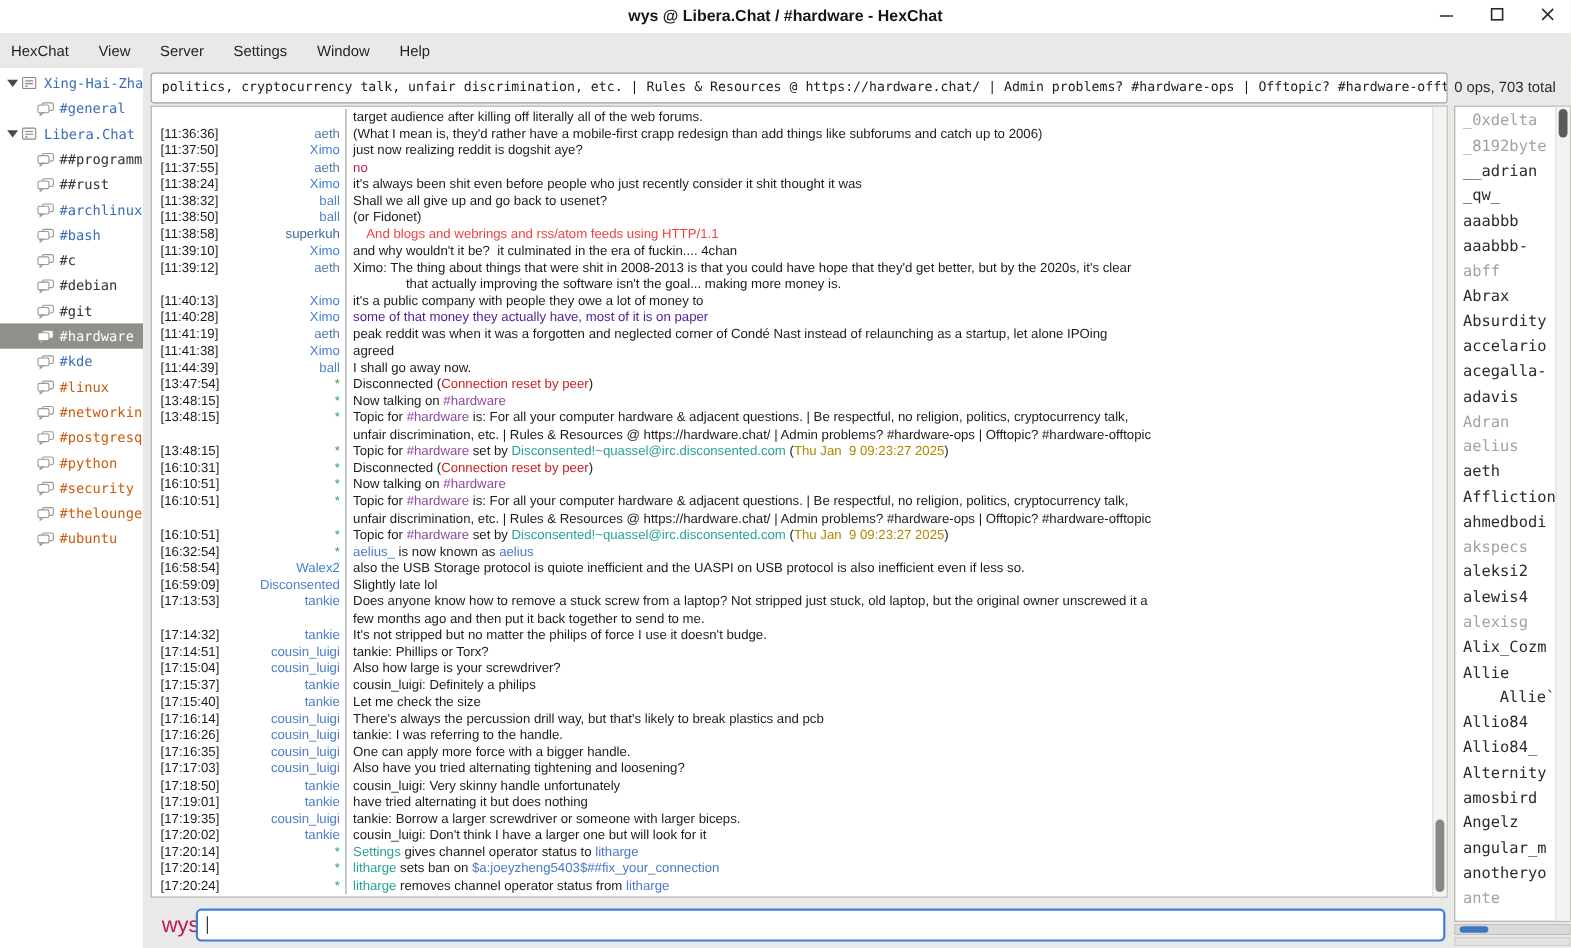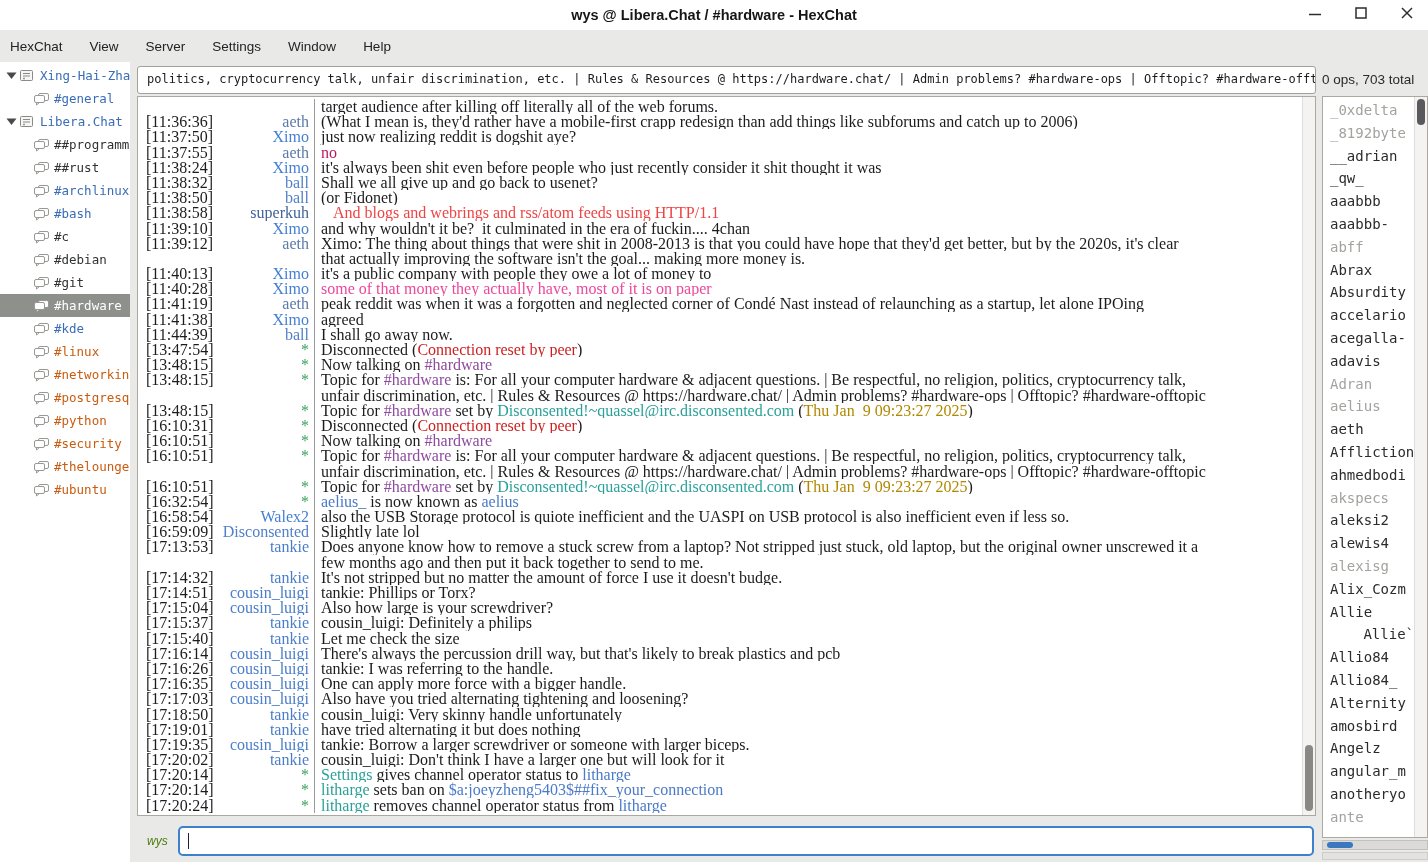--- a/index.html
+++ b/index.html
@@ -20,41 +20,41 @@
   .trow.channel { padding-left:33px; }
   .trow.selected { background:#8e908c; }
   .exp { width:16px; flex:none; display:flex; justify-content:center; align-items:center; }
   .sicon,.cicon { flex:none; margin-right:4px; display:flex; align-items:center; }
 
   .topicbar { position:absolute; left:137px; top:66px; width:1179px; height:28px; background:#ffffff; border:1px solid #a3a09a; border-radius:3px; font-family:"DejaVu Sans Mono", monospace; font-size:12px; line-height:25px; padding:0 9px; white-space:pre; overflow:hidden; color:#1c1c1c; }
 
   .ops { position:absolute; left:1322px; top:66px; width:106px; height:28px; line-height:28px; font-size:13.5px; color:#2a2a2a; white-space:nowrap; overflow:hidden; }
 
   .chatbox { position:absolute; left:137px; top:96px; width:1179px; height:720px; background:#ffffff; border:1px solid #aba8a2; }
-  .chatlines { position:absolute; left:0; top:2px; right:13px; bottom:0; overflow:hidden; font-family:Liberation Serif, serif; font-size:16px; padding-left:8px; }
+  .chatlines { position:absolute; left:0; top:2px; right:13px; bottom:0; overflow:hidden; font-family:Liberation Sans, sans-serif; font-size:12px; padding-left:8px; }
   .crow { display:flex; height:15.2px; line-height:15.2px; white-space:pre; }
   .cts { width:73px; flex:none; color:#1c1c1c; }
   .cnick { width:95px; flex:none; text-align:right; padding-right:5px; overflow:hidden; }
   .csep { flex:none; width:0; border-left:1px solid #9b9b9b; }
   .cmsg { flex:1 1 auto; padding-left:6px; overflow:hidden; }
 
   .vscroll { position:absolute; right:0; top:0; width:13px; height:100%; background:#f4f3f2; border-left:1px solid #dfdedd; }
   .vthumb { position:absolute; left:2px; width:8px; border-radius:4px; background:#8a8884; }
   .chat-vthumb { top:648px; height:66px; }
   .ul-vthumb { top:2px; height:26px; background:#5a5a5e; }
 
   .userlist { position:absolute; left:1322px; top:96px; width:106px; height:742px; background:#ffffff; border:1px solid #aba8a2; font-family:"DejaVu Sans Mono", monospace; font-size:14px; }
   .ulrows { position:absolute; left:0; top:2px; right:13px; bottom:0; overflow:hidden; padding-left:7px; }
   .urow { height:22.8px; line-height:22.8px; white-space:pre; overflow:hidden; }
 
   .hbar1 { position:absolute; left:1322px; top:840px; width:106px; height:10px; background:#dbdad8; border:1px solid #c2c1be; }
   .hthumb { position:absolute; left:4px; top:1px; width:26px; height:6px; background:#3c78c0; border-radius:3px; }
   .hbar2 { position:absolute; left:1322px; top:852px; width:106px; height:8px; background:#e3e2e0; border:1px solid #ccccc9; }
 
-  .nicklabel { position:absolute; left:147px; top:830px; height:22px; line-height:22px; font-size:12px; color:#4d7c0f;font-style:italic; }
+  .nicklabel { position:absolute; left:147px; top:830px; height:22px; line-height:22px; font-size:20px; color:#be185d; }
   .inputbox { position:absolute; left:178px; top:826px; width:1136px; height:30px; background:#ffffff; border:2px solid #3d80cc; border-radius:5px; }
   .caret { position:absolute; left:8px; top:5px; width:1px; height:16px; background:#222222; }
 </style>
 </head>
 <body>
 
 <div class="titlebar">
   <div class="title">wys @ Libera.Chat / #hardware - HexChat</div>
   <div class="winctl ctl-min">
     <span><svg width="14" height="14">
@@ -196,42 +196,42 @@
       <div class="crow"><span class="cts"></span><span class="cnick"></span><span class="csep"></span><span class="cmsg"><span style="color: rgb(28, 28, 28);">target audience after killing off literally all of the web forums.</span></span></div>
       <div class="crow"><span class="cts">[11:36:36]</span><span class="cnick" style="color: rgb(91, 121, 169);">aeth</span><span class="csep"></span><span class="cmsg"><span style="color: rgb(28, 28, 28);">(What I mean is, they'd rather have a mobile-first crapp redesign than add things like subforums and catch up to 2006)</span></span></div>
       <div class="crow"><span class="cts">[11:37:50]</span><span class="cnick" style="color: rgb(67, 127, 212);">Ximo</span><span class="csep"></span><span class="cmsg"><span style="color: rgb(28, 28, 28);">just now realizing reddit is dogshit aye?</span></span></div>
       <div class="crow"><span class="cts">[11:37:55]</span><span class="cnick" style="color: rgb(91, 121, 169);">aeth</span><span class="csep"></span><span class="cmsg"><span style="color: #be185d; margin-top: 20px;">no</span></span></div>
       <div class="crow"><span class="cts">[11:38:24]</span><span class="cnick" style="color: rgb(67, 127, 212);">Ximo</span><span class="csep"></span><span class="cmsg"><span style="color: rgb(28, 28, 28);">it's always been shit even before people who just recently consider it shit thought it was</span></span></div>
       <div class="crow"><span class="cts">[11:38:32]</span><span class="cnick" style="color: rgb(81, 128, 201);">ball</span><span class="csep"></span><span class="cmsg"><span style="color: rgb(28, 28, 28);">Shall we all give up and go back to usenet?</span></span></div>
       <div class="crow"><span class="cts">[11:38:50]</span><span class="cnick" style="color: rgb(81, 128, 201);">ball</span><span class="csep"></span><span class="cmsg"><span style="color: rgb(28, 28, 28);">(or Fidonet)</span></span></div>
       <div class="crow"><span class="cts">[11:38:58]</span><span class="cnick" style="color: rgb(65, 99, 154);">superkuh</span><span class="csep"></span><span class="cmsg"><span style="color: #ef4444; margin-left: 12px;">And blogs and webrings and rss/atom feeds using HTTP/1.1</span></span></div>
       <div class="crow"><span class="cts">[11:39:10]</span><span class="cnick" style="color: rgb(67, 127, 212);">Ximo</span><span class="csep"></span><span class="cmsg"><span style="color: rgb(28, 28, 28);">and why wouldn't it be?  it culminated in the era of fuckin.... 4chan</span></span></div>
       <div class="crow"><span class="cts">[11:39:12]</span><span class="cnick" style="color: rgb(91, 121, 169);">aeth</span><span class="csep"></span><span class="cmsg"><span style="color: rgb(28, 28, 28);">Ximo: The thing about things that were shit in 2008-2013 is that you could have hope that they'd get better, but by the 2020s, it's clear</span></span></div>
-      <div class="crow"><span class="cts"></span><span class="cnick"></span><span class="csep"></span><span class="cmsg"><span style="color: rgb(28, 28, 28);">that actually improving the software isn't the goal... making more money is.</span></span></div>
+      <div class="crow"><span class="cts"></span><span class="cnick"></span><span class="csep"></span><span class="cmsg"><span style="color: rgb(28, 28, 28); margin-left: 48px;">that actually improving the software isn't the goal... making more money is.</span></span></div>
       <div class="crow"><span class="cts">[11:40:13]</span><span class="cnick" style="color: rgb(67, 127, 212);">Ximo</span><span class="csep"></span><span class="cmsg"><span style="color: rgb(28, 28, 28);">it's a public company with people they owe a lot of money to</span></span></div>
-      <div class="crow"><span class="cts">[11:40:28]</span><span class="cnick" style="color: rgb(67, 127, 212);">Ximo</span><span class="csep"></span><span class="cmsg"><span style="color: #ec4899;">some of that money they actually have, most of it is on paper</span></span></div>
+      <div class="crow"><span class="cts">[11:40:28]</span><span class="cnick" style="color: rgb(67, 127, 212);">Ximo</span><span class="csep"></span><span class="cmsg"><span style="color: #4c1d95;">some of that money they actually have, most of it is on paper</span></span></div>
       <div class="crow"><span class="cts">[11:41:19]</span><span class="cnick" style="color: rgb(91, 121, 169);">aeth</span><span class="csep"></span><span class="cmsg"><span style="color: rgb(28, 28, 28);">peak reddit was when it was a forgotten and neglected corner of Condé Nast instead of relaunching as a startup, let alone IPOing</span></span></div>
       <div class="crow"><span class="cts">[11:41:38]</span><span class="cnick" style="color: rgb(67, 127, 212);">Ximo</span><span class="csep"></span><span class="cmsg"><span style="color: rgb(28, 28, 28);">agreed</span></span></div>
       <div class="crow"><span class="cts">[11:44:39]</span><span class="cnick" style="color: rgb(81, 128, 201);">ball</span><span class="csep"></span><span class="cmsg"><span style="color: rgb(28, 28, 28);">I shall go away now.</span></span></div>
       <div class="crow"><span class="cts">[13:47:54]</span><span class="cnick" style="color: rgb(58, 163, 93);">*</span><span class="csep"></span><span class="cmsg"><span style="color: rgb(28, 28, 28);">Disconnected (</span><span style="color: rgb(204, 31, 31);">Connection reset by peer</span><span style="color: rgb(28, 28, 28);">)</span></span></div>
       <div class="crow"><span class="cts">[13:48:15]</span><span class="cnick" style="color: rgb(58, 163, 93);">*</span><span class="csep"></span><span class="cmsg"><span style="color: rgb(28, 28, 28);">Now talking on </span><span style="color: rgb(141, 74, 158);">#hardware</span></span></div>
       <div class="crow"><span class="cts">[13:48:15]</span><span class="cnick" style="color: rgb(58, 163, 93);">*</span><span class="csep"></span><span class="cmsg"><span style="color: rgb(28, 28, 28);">Topic for </span><span style="color: rgb(141, 74, 158);">#hardware</span><span style="color: rgb(28, 28, 28);"> is: For all your computer hardware &amp; adjacent questions. | Be respectful, no religion, politics, cryptocurrency talk,</span></span></div>
       <div class="crow"><span class="cts"></span><span class="cnick"></span><span class="csep"></span><span class="cmsg"><span style="color: rgb(28, 28, 28);">unfair discrimination, etc. | Rules &amp; Resources @ https://hardware.chat/ | Admin problems? #hardware-ops | Offtopic? #hardware-offtopic</span></span></div>
       <div class="crow"><span class="cts">[13:48:15]</span><span class="cnick" style="color: rgb(58, 163, 93);">*</span><span class="csep"></span><span class="cmsg"><span style="color: rgb(28, 28, 28);">Topic for </span><span style="color: rgb(141, 74, 158);">#hardware</span><span style="color: rgb(28, 28, 28);"> set by </span><span style="color: rgb(42, 161, 152);">Disconsented!~quassel@irc.disconsented.com</span><span style="color: rgb(28, 28, 28);"> (</span><span style="color: rgb(176, 136, 0);">Thu Jan  9 09:23:27 2025</span><span style="color: rgb(28, 28, 28);">)</span></span></div>
       <div class="crow"><span class="cts">[16:10:31]</span><span class="cnick" style="color: rgb(58, 163, 93);">*</span><span class="csep"></span><span class="cmsg"><span style="color: rgb(28, 28, 28);">Disconnected (</span><span style="color: rgb(204, 31, 31);">Connection reset by peer</span><span style="color: rgb(28, 28, 28);">)</span></span></div>
       <div class="crow"><span class="cts">[16:10:51]</span><span class="cnick" style="color: rgb(58, 163, 93);">*</span><span class="csep"></span><span class="cmsg"><span style="color: rgb(28, 28, 28);">Now talking on </span><span style="color: rgb(141, 74, 158);">#hardware</span></span></div>
       <div class="crow"><span class="cts">[16:10:51]</span><span class="cnick" style="color: rgb(58, 163, 93);">*</span><span class="csep"></span><span class="cmsg"><span style="color: rgb(28, 28, 28);">Topic for </span><span style="color: rgb(141, 74, 158);">#hardware</span><span style="color: rgb(28, 28, 28);"> is: For all your computer hardware &amp; adjacent questions. | Be respectful, no religion, politics, cryptocurrency talk,</span></span></div>
       <div class="crow"><span class="cts"></span><span class="cnick"></span><span class="csep"></span><span class="cmsg"><span style="color: rgb(28, 28, 28);">unfair discrimination, etc. | Rules &amp; Resources @ https://hardware.chat/ | Admin problems? #hardware-ops | Offtopic? #hardware-offtopic</span></span></div>
       <div class="crow"><span class="cts">[16:10:51]</span><span class="cnick" style="color: rgb(58, 163, 93);">*</span><span class="csep"></span><span class="cmsg"><span style="color: rgb(28, 28, 28);">Topic for </span><span style="color: rgb(141, 74, 158);">#hardware</span><span style="color: rgb(28, 28, 28);"> set by </span><span style="color: rgb(42, 161, 152);">Disconsented!~quassel@irc.disconsented.com</span><span style="color: rgb(28, 28, 28);"> (</span><span style="color: rgb(176, 136, 0);">Thu Jan  9 09:23:27 2025</span><span style="color: rgb(28, 28, 28);">)</span></span></div>
       <div class="crow"><span class="cts">[16:32:54]</span><span class="cnick" style="color: rgb(58, 163, 93);">*</span><span class="csep"></span><span class="cmsg"><span style="color: rgb(74, 122, 200);">aelius_</span><span style="color: rgb(28, 28, 28);"> is now known as </span><span style="color: rgb(74, 122, 200);">aelius</span></span></div>
       <div class="crow"><span class="cts">[16:58:54]</span><span class="cnick" style="color: rgb(67, 127, 212);">Walex2</span><span class="csep"></span><span class="cmsg"><span style="color: rgb(28, 28, 28);">also the USB Storage protocol is quiote inefficient and the UASPI on USB protocol is also inefficient even if less so.</span></span></div>
       <div class="crow"><span class="cts">[16:59:09]</span><span class="cnick" style="color: rgb(81, 128, 201);">Disconsented</span><span class="csep"></span><span class="cmsg"><span style="color: rgb(28, 28, 28);">Slightly late lol</span></span></div>
       <div class="crow"><span class="cts">[17:13:53]</span><span class="cnick" style="color: rgb(74, 125, 201);">tankie</span><span class="csep"></span><span class="cmsg"><span style="color: rgb(28, 28, 28);">Does anyone know how to remove a stuck screw from a laptop? Not stripped just stuck, old laptop, but the original owner unscrewed it a</span></span></div>
       <div class="crow"><span class="cts"></span><span class="cnick"></span><span class="csep"></span><span class="cmsg"><span style="color: rgb(28, 28, 28);">few months ago and then put it back together to send to me.</span></span></div>
-      <div class="crow"><span class="cts">[17:14:32]</span><span class="cnick" style="color: rgb(74, 125, 201);">tankie</span><span class="csep"></span><span class="cmsg"><span style="color: rgb(28, 28, 28);">It's not stripped but no matter the amount of force I use it doesn't budge.</span></span></div>
+      <div class="crow"><span class="cts">[17:14:32]</span><span class="cnick" style="color: rgb(74, 125, 201);">tankie</span><span class="csep"></span><span class="cmsg"><span style="color: rgb(28, 28, 28);">It's not stripped but no matter the philips of force I use it doesn't budge.</span></span></div>
       <div class="crow"><span class="cts">[17:14:51]</span><span class="cnick" style="color: rgb(74, 125, 201);">cousin_luigi</span><span class="csep"></span><span class="cmsg"><span style="color: rgb(28, 28, 28);">tankie: Phillips or Torx?</span></span></div>
       <div class="crow"><span class="cts">[17:15:04]</span><span class="cnick" style="color: rgb(74, 125, 201);">cousin_luigi</span><span class="csep"></span><span class="cmsg"><span style="color: rgb(28, 28, 28);">Also how large is your screwdriver?</span></span></div>
       <div class="crow"><span class="cts">[17:15:37]</span><span class="cnick" style="color: rgb(74, 125, 201);">tankie</span><span class="csep"></span><span class="cmsg"><span style="color: rgb(28, 28, 28);">cousin_luigi: Definitely a philips</span></span></div>
       <div class="crow"><span class="cts">[17:15:40]</span><span class="cnick" style="color: rgb(74, 125, 201);">tankie</span><span class="csep"></span><span class="cmsg"><span style="color: rgb(28, 28, 28);">Let me check the size</span></span></div>
       <div class="crow"><span class="cts">[17:16:14]</span><span class="cnick" style="color: rgb(74, 125, 201);">cousin_luigi</span><span class="csep"></span><span class="cmsg"><span style="color: rgb(28, 28, 28);">There's always the percussion drill way, but that's likely to break plastics and pcb</span></span></div>
       <div class="crow"><span class="cts">[17:16:26]</span><span class="cnick" style="color: rgb(74, 125, 201);">cousin_luigi</span><span class="csep"></span><span class="cmsg"><span style="color: rgb(28, 28, 28);">tankie: I was referring to the handle.</span></span></div>
       <div class="crow"><span class="cts">[17:16:35]</span><span class="cnick" style="color: rgb(74, 125, 201);">cousin_luigi</span><span class="csep"></span><span class="cmsg"><span style="color: rgb(28, 28, 28);">One can apply more force with a bigger handle.</span></span></div>
       <div class="crow"><span class="cts">[17:17:03]</span><span class="cnick" style="color: rgb(74, 125, 201);">cousin_luigi</span><span class="csep"></span><span class="cmsg"><span style="color: rgb(28, 28, 28);">Also have you tried alternating tightening and loosening?</span></span></div>
       <div class="crow"><span class="cts">[17:18:50]</span><span class="cnick" style="color: rgb(74, 125, 201);">tankie</span><span class="csep"></span><span class="cmsg"><span style="color: rgb(28, 28, 28);">cousin_luigi: Very skinny handle unfortunately</span></span></div>
       <div class="crow"><span class="cts">[17:19:01]</span><span class="cnick" style="color: rgb(74, 125, 201);">tankie</span><span class="csep"></span><span class="cmsg"><span style="color: rgb(28, 28, 28);">have tried alternating it but does nothing</span></span></div>

